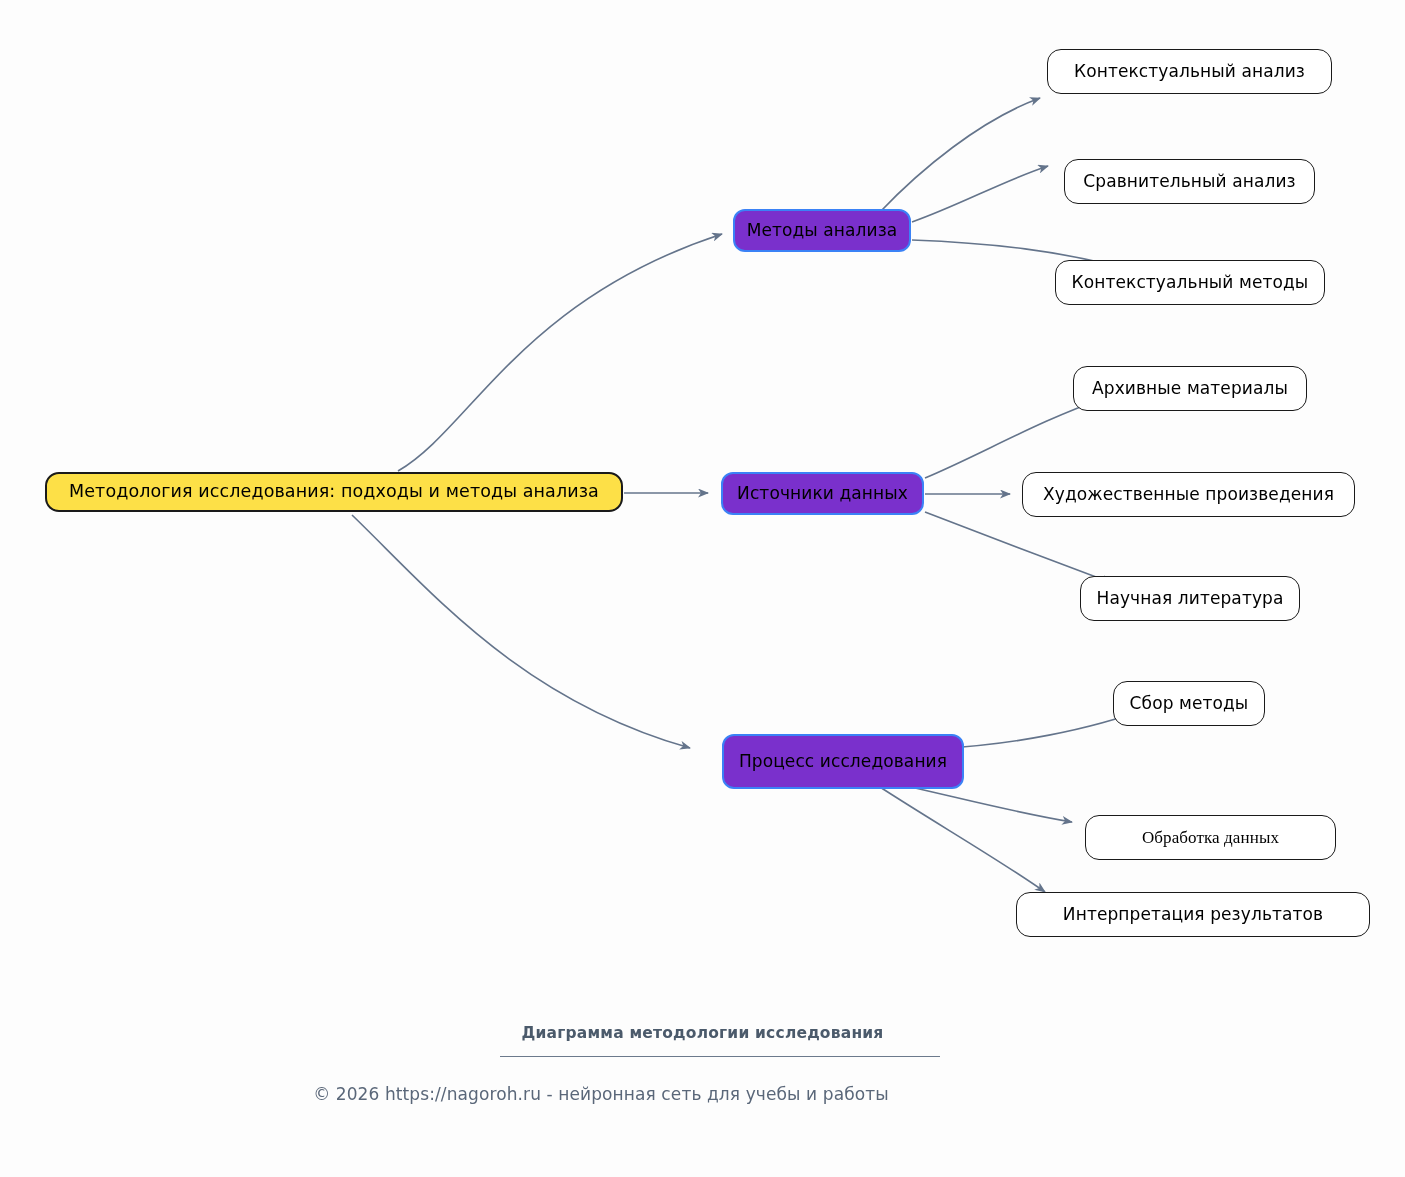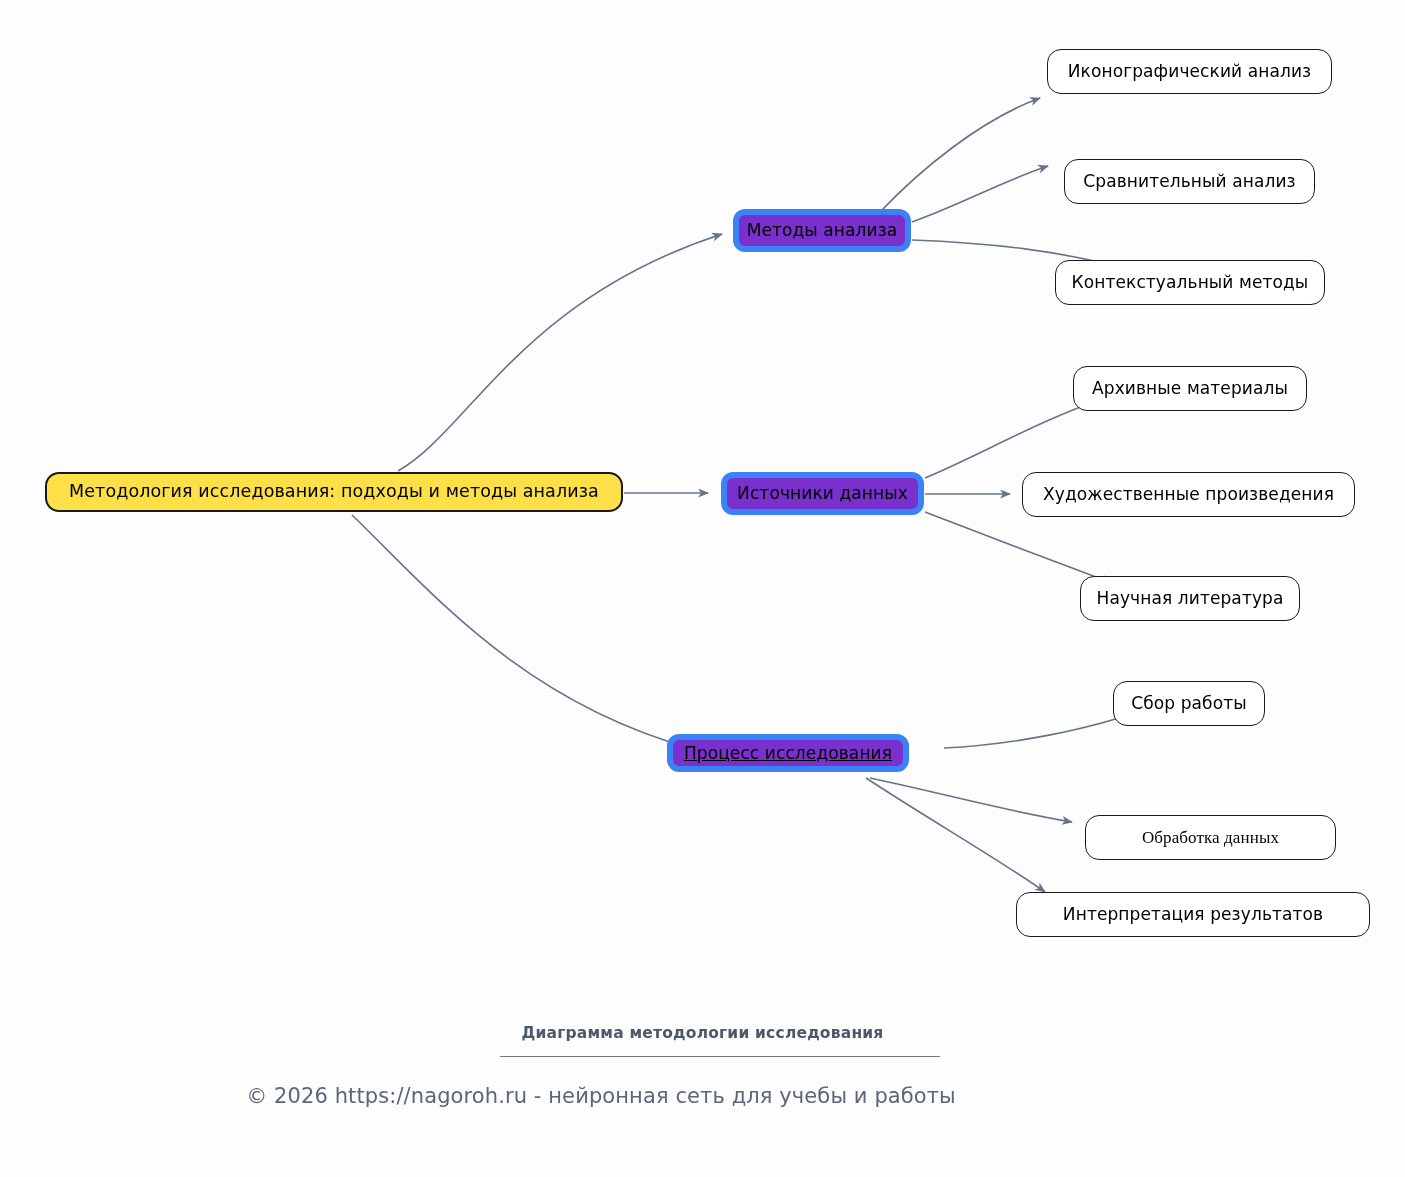--- a/index.html
+++ b/index.html
@@ -48,21 +48,21 @@
 
   .node.root {
     background: #fde047;
     border: 2px solid #1a1a1a;
     border-radius: 14px;
     font-size: 17.5px;
   }
 
   .node.branch {
     background: #7a30cc;
-    border: 6px solid #3b82f6;
+    border: 2px solid #3b82f6;
     border-radius: 12px;
     font-size: 17px;
   }
 
   .node.leaf {
     background: #ffffff;
     border: 1.7px solid #1a1a1a;
     border-radius: 14px;
     font-size: 17px;
   }
@@ -87,21 +87,21 @@
     height: 1px;
     background: #6c7a8c;
   }
 
   #footer-copy {
     position: absolute;
     left: 0;
     top: 1084px;
     width: 1202px;
     text-align: center;
-    font-size: 21px;
+    font-size: 17px;
     color: #5a6779;
     letter-spacing: 0.1px;
   }
 </style>
 </head>
 <body>
 
 <div id="canvas">
 
   <svg class="edges" viewBox="0 0 1405 1177" xmlns="http://www.w3.org/2000/svg">
@@ -129,21 +129,21 @@
   </svg>
 
   <div class="node root" style="left:45px; top:472px; width:578px; height:40px;">
     <span>Методология исследования: подходы и методы анализа</span>
   </div>
 
   <div class="node branch" style="left:733px; top:209px; width:178px; height:43px;">
     <span>Методы анализа</span>
   </div>
   <div class="node leaf" style="left:1047px; top:49px; width:285px; height:45px;">
-    <span>Иконографический анализ</span>
+    <span>Контекстуальный анализ</span>
   </div>
   <div class="node leaf" style="left:1064px; top:159px; width:251px; height:45px;">
     <span>Сравнительный анализ</span>
   </div>
   <div class="node leaf" style="left:1055px; top:260px; width:270px; height:45px;">
     <span>Контекстуальный методы</span>
   </div>
 
   <div class="node branch" style="left:721px; top:472px; width:203px; height:43px;">
     <span>Источники данных</span>
@@ -151,25 +151,25 @@
   <div class="node leaf" style="left:1073px; top:366px; width:234px; height:45px;">
     <span>Архивные материалы</span>
   </div>
   <div class="node leaf" style="left:1022px; top:472px; width:333px; height:45px;">
     <span>Художественные произведения</span>
   </div>
   <div class="node leaf" style="left:1080px; top:576px; width:220px; height:45px;">
     <span>Научная литература</span>
   </div>
 
-  <div class="node branch" style="left:667px; top:734px; width:242px; height:38px;text-decoration:underline;">
+  <div class="node branch" style="left:722px; top:734px; width:242px; height:55px;">
     <span>Процесс исследования</span>
   </div>
   <div class="node leaf" style="left:1113px; top:681px; width:152px; height:45px;">
-    <span>Сбор работы</span>
+    <span>Сбор методы</span>
   </div>
   <div class="node leaf" style="left:1085px; top:815px; width:251px; height:45px;font-family:Liberation Serif, serif;">
     <span>Обработка данных</span>
   </div>
   <div class="node leaf" style="left:1016px; top:892px; width:354px; height:45px;">
     <span>Интерпретация результатов</span>
   </div>
 
   <div id="footer-title">Диаграмма методологии исследования</div>
   <div id="footer-divider"></div>

